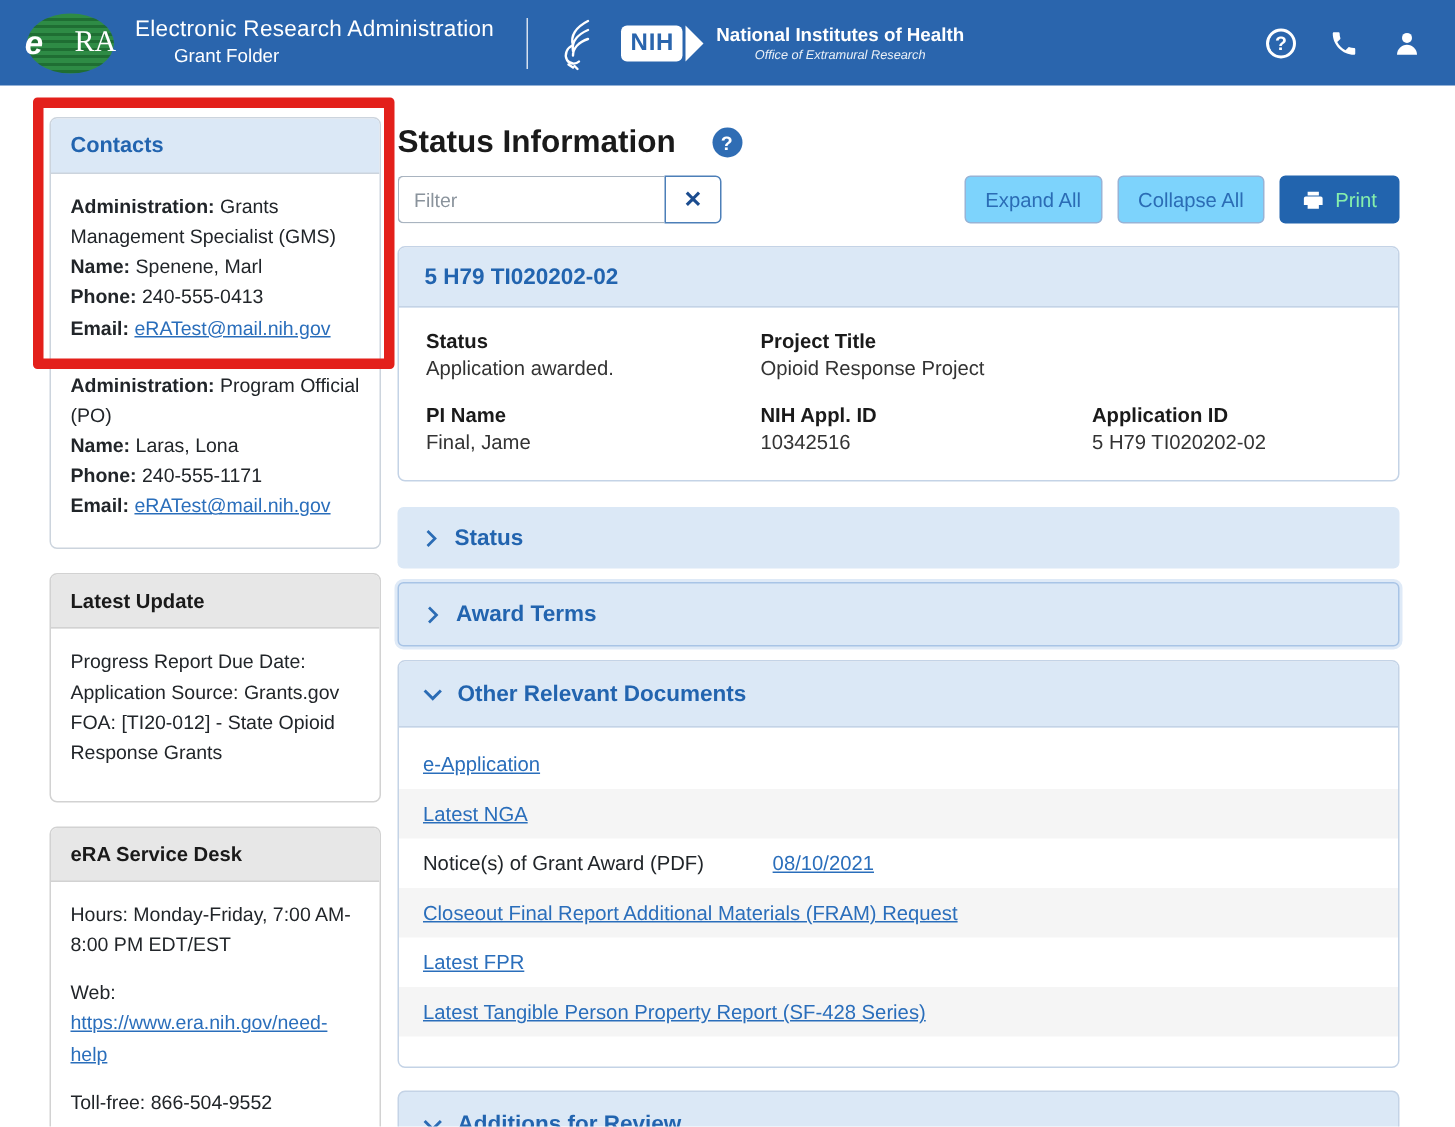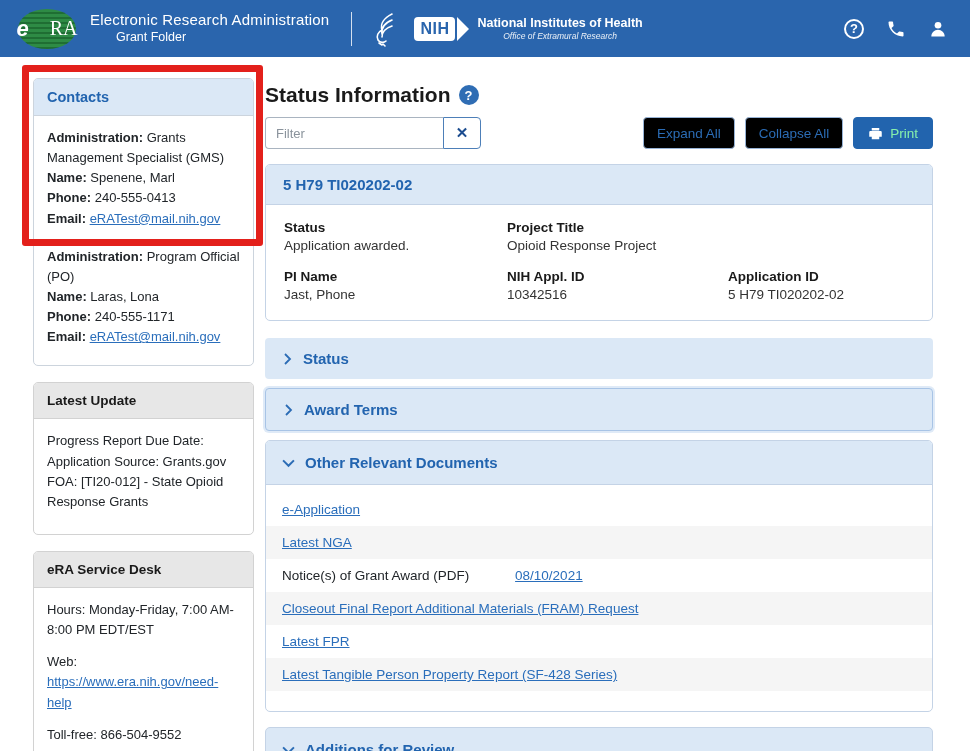--- a/index.html
+++ b/index.html
@@ -50,34 +50,34 @@
     padding:10px 13px; font-size:13.5px; font-weight:bold; color:#1a1a1a; }
   .panel-body { padding:12px 13px 16px; font-size:13px; color:#212529; line-height:1.55; }
   .contact-block { margin-bottom:18px; }
   .contact-block:last-child { margin-bottom:2px; }
   .lbl { font-weight:bold; }
   a.lnk { color:#2a6ebb; text-decoration:underline; cursor:pointer; word-break:break-word; }
   .spacer-line { height:12px; }
 
   
   .main { position:absolute; left:265px; top:26px; width:668px; }
-  .page-title-row { display:flex; align-items:center; gap:8px; margin-bottom:10px; }
+  .page-title-row { display:flex; align-items:center; gap:24px; margin-bottom:10px; }
   .page-title { font-size:21px; font-weight:bold; color:#1a1a1a; }
   .help-dot { width:20px; height:20px; border-radius:50%; background:#2f6db4; color:#fff;
     font-size:13px; font-weight:bold; display:flex; align-items:center; justify-content:center; cursor:pointer; }
 
   .toolbar { display:flex; justify-content:space-between; align-items:center; margin-bottom:15px; }
   .filter-group { display:flex; }
   .filter-input { width:178px; height:32px; border:1px solid #a9b4c0; border-right:none;
     border-radius:4px 0 0 4px; padding:0 10px; font-size:13px; color:#333; outline:none; }
   .filter-input::placeholder { color:#8a939c; }
   .filter-clear { width:38px; height:32px; border:1px solid #4d7fb8; border-radius:0 4px 4px 0;
     background:#fff; color:#1b4c8f; font-size:15px; font-weight:bold; cursor:pointer; }
   .btn-row { display:flex; gap:10px; }
-  .btn-outline { height:32px; padding:0 13px; background:#000000; border:1px solid #97b3d6;
+  .btn-outline { height:32px; padding:0 13px; background:#7dd3fc; border:1px solid #97b3d6;
     border-radius:4px; color:#2b6cb5; font-size:13.5px; cursor:pointer;text-align:right; }
   .btn-solid { height:32px; padding:0 14px; background:#2264ae; border:1px solid #2264ae;
     border-radius:4px; color:#86efac; font-size:13.5px; cursor:pointer;
     display:flex; align-items:center; gap:7px; }
 
   .card { border:1px solid #c4d3e6; border-radius:5px; background:#fff; overflow:hidden; }
   .card-head { background:#dbe8f6; border-bottom:1px solid #c4d3e6; padding:11px 17px;
     font-size:15px; font-weight:bold; color:#2264af; }
   .grant-body { padding:15px 18px 18px; display:grid; grid-template-columns:223px 221px auto;
     row-gap:16px; }
@@ -223,21 +223,21 @@
           <div class="f-label">Status</div>
           <div class="f-value">Application awarded.</div>
         </div>
         <div class="field">
           <div class="f-label">Project Title</div>
           <div class="f-value">Opioid Response Project</div>
         </div>
         <div></div>
         <div class="field">
           <div class="f-label">PI Name</div>
-          <div class="f-value">Jast, Phone</div>
+          <div class="f-value">Final, Jame</div>
         </div>
         <div class="field">
           <div class="f-label">NIH Appl. ID</div>
           <div class="f-value">10342516</div>
         </div>
         <div class="field">
           <div class="f-label">Application ID</div>
           <div class="f-value">5 H79 TI020202-02</div>
         </div>
       </div>

